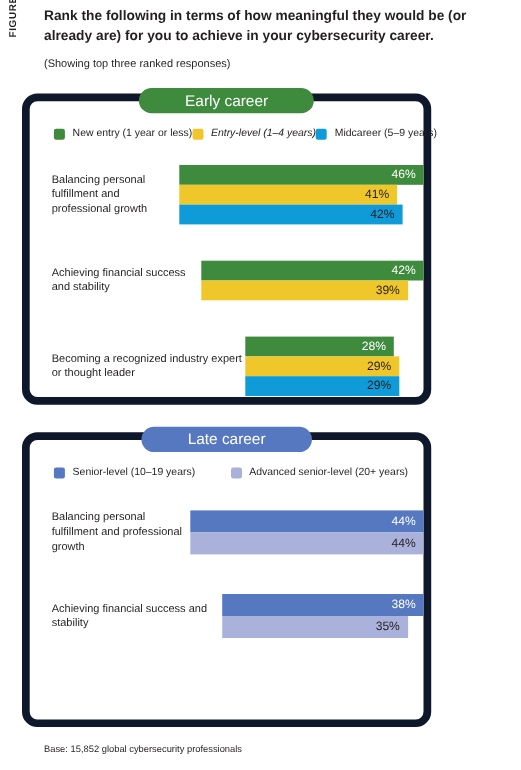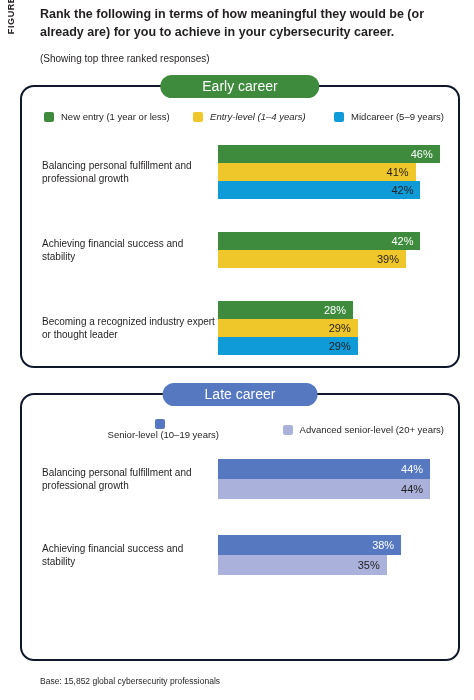--- a/index.html
+++ b/index.html
@@ -55,22 +55,22 @@
     margin-top: 10px;
     font-size: 10px;
     color: #231f20;
     line-height: 1.3;
   }
 
   
   .card {
     position: absolute;
     left: 20px;
-    width: 440px;
-    border: 2px solid #0f172a;
+    width: 372px;
+    border: 7px solid #0f172a;
     border-radius: 14px;
     box-sizing: border-box;
     background: #ffffff;
   }
   .card.early { top: 85px; height: 283px; }
   .card.late  { top: 393px; height: 268px; }
 
   .pill {
     position: absolute;
     top: -12px;
@@ -91,21 +91,21 @@
   .legend {
     position: absolute;
     top: 24px;
     left: 22px;
     right: 14px;
     display: flex;
     align-items: center;
   }
   .legend.early .legend-item:nth-child(1) { width: 185px; }
   .legend.early .legend-item:nth-child(2) { width: 175px; font-style: italic; }
-  .legend.late  .legend-item:nth-child(1) { width: 290px; flex-direction: column; }
+  .legend.late  .legend-item:nth-child(1) { width: 290px; }
 
   .legend-item {
     display: flex;
     align-items: center;
     white-space: nowrap;
   }
   .swatch {
     width: 10px;
     height: 10px;
     border-radius: 2px;

